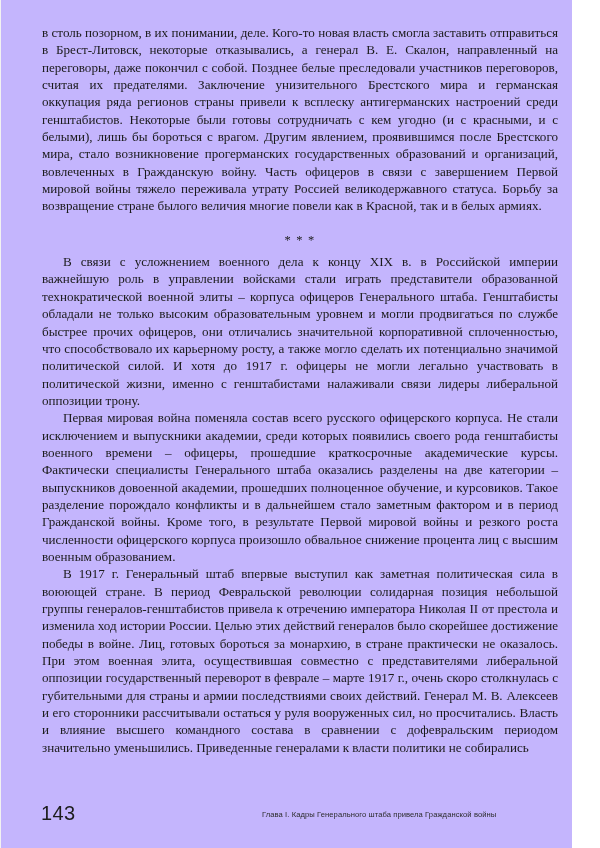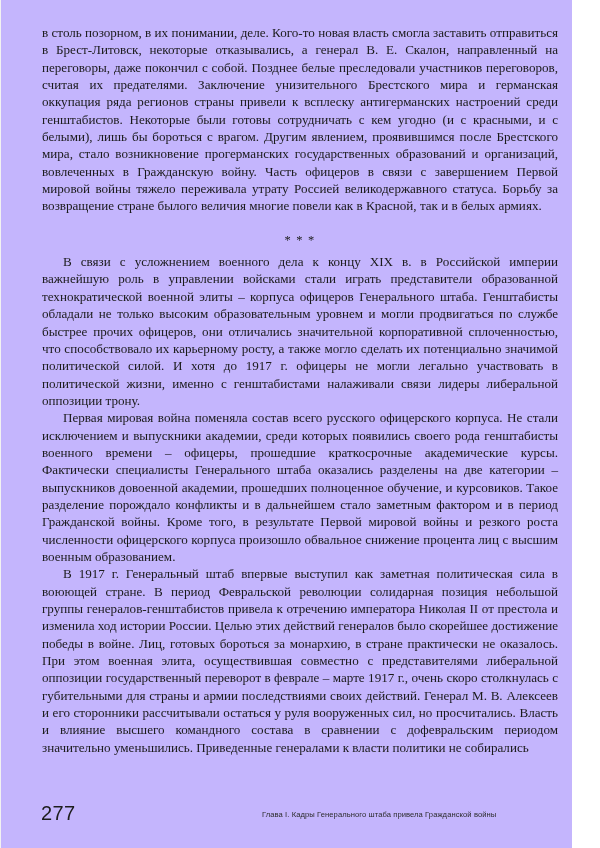--- a/index.html
+++ b/index.html
@@ -101,17 +101,17 @@
 
     <p class="para">В связи с усложнением военного дела к концу XIX в. в Российской империи важнейшую роль в управлении войсками стали играть представители образованной технократической военной элиты – корпуса офицеров Генерального штаба. Генштабисты обладали не только высоким образовательным уровнем и могли продвигаться по службе быстрее прочих офицеров, они отличались значительной корпоративной сплоченностью, что способствовало их карьерному росту, а также могло сделать их потенциально значимой политической силой. И хотя до 1917 г. офицеры не могли легально участвовать в политической жизни, именно с генштабистами налаживали связи лидеры либеральной оппозиции трону.</p>
 
     <p class="para">Первая мировая война поменяла состав всего русского офицерского корпуса. Не стали исключением и выпускники академии, среди которых появились своего рода генштабисты военного времени – офицеры, прошедшие краткосрочные академические курсы. Фактически специалисты Генерального штаба оказались разделены на две категории – выпускников довоенной академии, прошедших полноценное обучение, и курсовиков. Такое разделение порождало конфликты и в дальнейшем стало заметным фактором и в период Гражданской войны. Кроме того, в результате Первой мировой войны и резкого роста численности офицерского корпуса произошло обвальное снижение процента лиц с высшим военным образованием.</p>
 
     <p class="para">В 1917 г. Генеральный штаб впервые выступил как заметная политическая сила в воюющей стране. В период Февральской революции солидарная позиция небольшой группы генералов-генштабистов привела к отречению императора Николая II от престола и изменила ход истории России. Целью этих действий генералов было скорейшее достижение победы в войне. Лиц, готовых бороться за монархию, в стране практически не оказалось. При этом военная элита, осуществившая совместно с представителями либеральной оппозиции государственный переворот в феврале – марте 1917 г., очень скоро столкнулась с губительными для страны и армии последствиями своих действий. Генерал М. В. Алексеев и его сторонники рассчитывали остаться у руля вооруженных сил, но просчитались. Власть и влияние высшего командного состава в сравнении с дофевральским периодом значительно уменьшились. Приведенные генералами к власти политики не собирались</p>
 
   </div>
 
   <div class="footer">
-    <div class="folio">277</div>
+    <div class="folio">143</div>
     <div class="running-head">Глава I. Кадры Генерального штаба привела Гражданской войны</div>
   </div>
 
 </div>
 
 </body></html>

